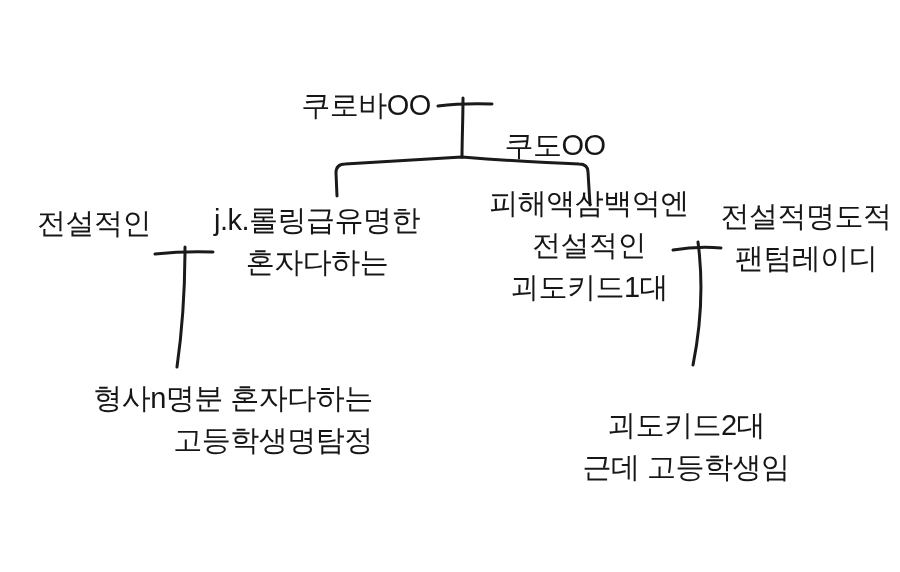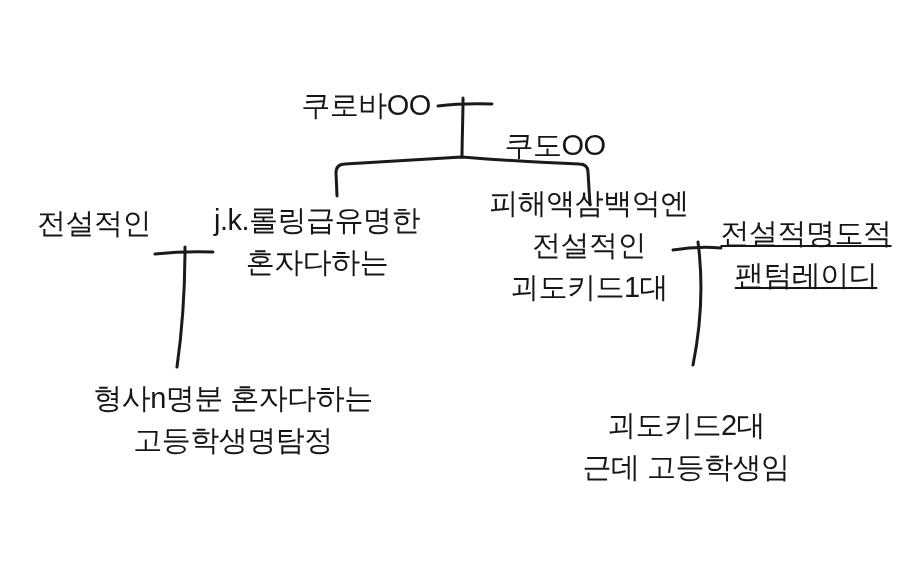--- a/index.html
+++ b/index.html
@@ -81,26 +81,26 @@
     <span class="line">j.k.롤링급유명한</span>
     <span class="line">혼자다하는</span>
   </div>
 
   <div class="node" style="left:589px; top:182px;">
     <span class="line">피해액삼백억엔</span>
     <span class="line">전설적인</span>
     <span class="line">괴도키드1대</span>
   </div>
 
-  <div class="node" style="left:806px; top:212px;text-decoration:underline;">
+  <div class="node" style="left:806px; top:195px;">
     <span class="line">전설적명도적</span>
     <span class="line">팬텀레이디</span>
   </div>
 
-  <div class="node" style="left:233px; top:377px;">
+  <div class="node" style="left:233px; top:377px;text-align:right;">
     <span class="line">형사n명분 혼자다하는</span>
     <span class="line">고등학생명탐정</span>
   </div>
 
   <div class="node" style="left:686px; top:374px;margin-top:30px;">
     <span class="line">괴도키드2대</span>
     <span class="line">근데 고등학생임</span>
   </div>
 
 </div>

